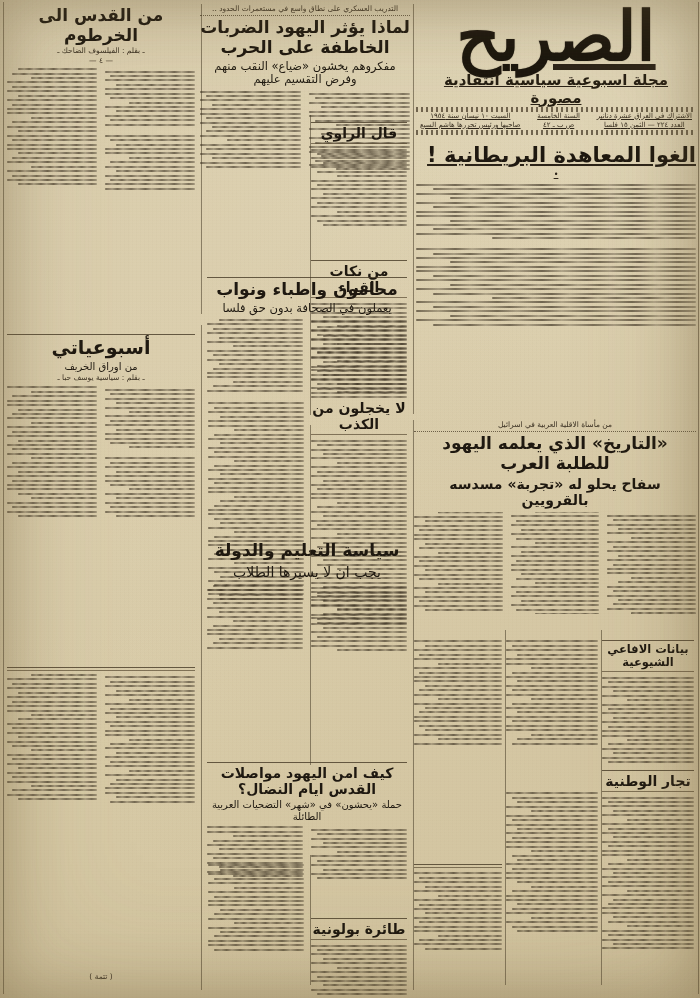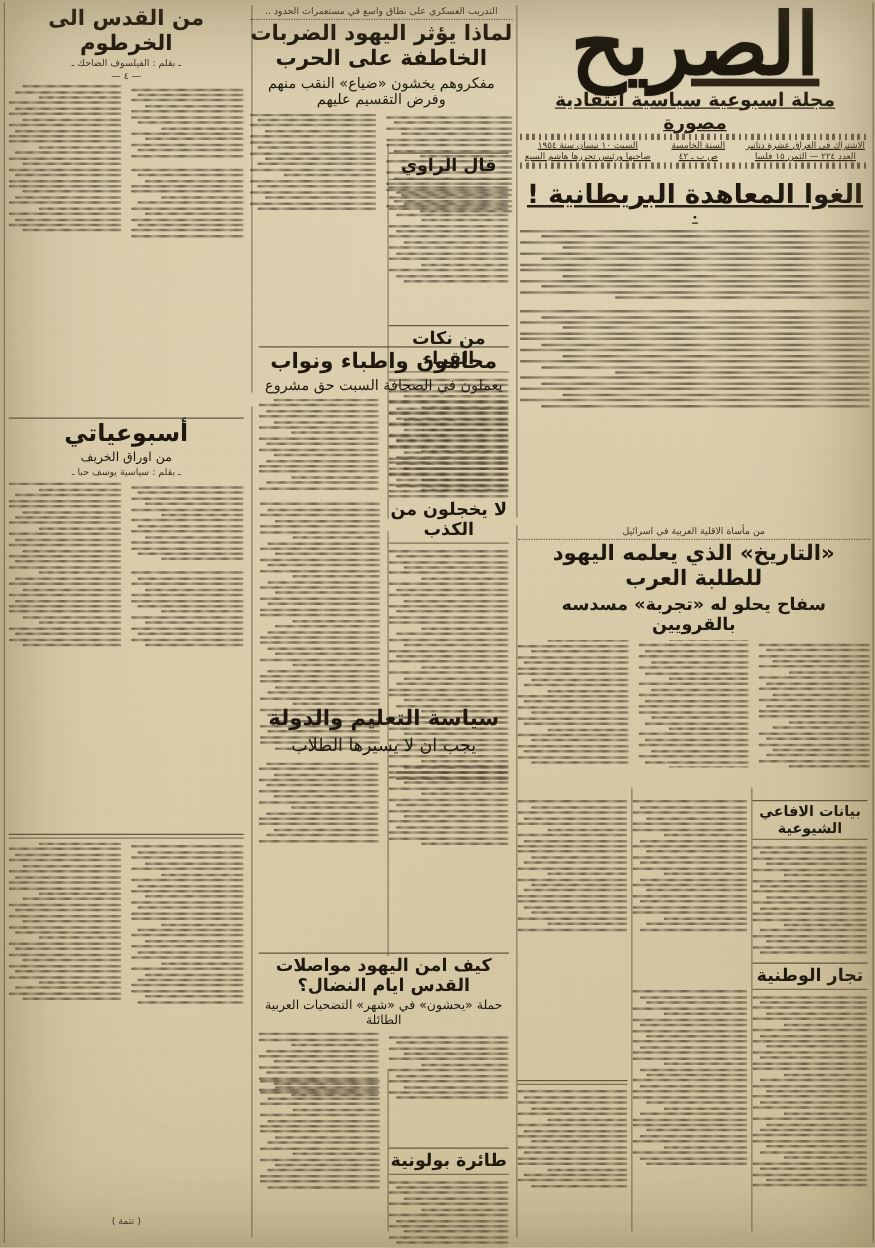--- a/index.html
+++ b/index.html
@@ -155,21 +155,21 @@
         <div>السنة الخامسة</div>
         <div>ص ب ـ ٤٢</div>
       </div>
       <div class="meta-cell">
         <div>السبت ١٠ نيسان سنة ١٩٥٤</div>
         <div>صاحبها ورئيس تحررها هاشم السبع</div>
       </div>
     </div>
     <div class="ornament"></div>
 
-    <div class="hl hl-xl" style="margin-top:8px;">الغوا المعاهدة البريطانية !</div>
+    <div class="hl hl-xl" style="margin-top:8px;text-align:right;">الغوا المعاهدة البريطانية !</div>
     <div class="center" style="font-size:8px;margin:2px 0 3px;">•</div>
     <div class="body-lines" style="height:170px;column-count:1;">
       <div class="ln s1"></div>
         <div class="ln s2"></div>
         <div class="ln s1"></div>
         <div class="ln s3"></div>
       <div class="ln s1"></div>
         <div class="ln s2"></div>
         <div class="ln s1"></div>
         <div class="ln s1"></div>
@@ -361,21 +361,21 @@
       <div class="ln s1"></div>
         <div class="ln s2"></div>
         <div class="ln s1"></div>
         <div class="ln s3"></div>
     </div>
   </div>
 
   <div class="col-box" style="right:293px; top:275px; width:200px;">
     <div class="solidrule" style="width:100%;"></div>
     <div class="hl hl-lg">محامون واطباء ونواب</div>
-    <div class="hl hl-sm" style="font-weight:normal;margin-top:2px;">يعملون في الصحافة السبت حق مشروع</div>
+    <div class="hl hl-sm" style="font-weight:normal;margin-top:2px;">يعملون في الصحافة بدون حق فلسا</div>
     <div class="body-lines" style="height:100px;column-count:2;column-gap:8px;margin-top:4px;">
       <div class="ln s1"></div>
         <div class="ln s2"></div>
         <div class="ln s1"></div>
         <div class="ln s3"></div>
       <div class="ln s1"></div>
         <div class="ln s4"></div>
         <div class="ln s1"></div>
         <div class="ln s2"></div>
       <div class="ln s1"></div>
@@ -644,21 +644,21 @@
         <div class="ln s4"></div>
         <div class="ln s1"></div>
         <div class="ln s3"></div>
       <div class="ln s1"></div>
         <div class="ln s2"></div>
         <div class="ln s1"></div>
         <div class="ln s3"></div>
     </div>
   </div>
 
-  <div class="col-box" style="right:293px; top:566px; width:200px;margin-left:20px;">
+  <div class="col-box" style="right:293px; top:541px; width:200px;margin-left:20px;">
     <div class="hl hl-lg">سياسة التعليم والدولة</div>
     <div class="hl hl-md" style="margin-top:3px;font-weight:normal;">يجب ان لا يسيرها الطلاب</div>
     <div class="body-lines" style="height:90px;column-count:2;column-gap:8px;margin-top:5px;">
       <div class="ln s1"></div>
         <div class="ln s2"></div>
         <div class="ln s1"></div>
         <div class="ln s3"></div>
       <div class="ln s1"></div>
         <div class="ln s4"></div>
         <div class="ln s1"></div>

